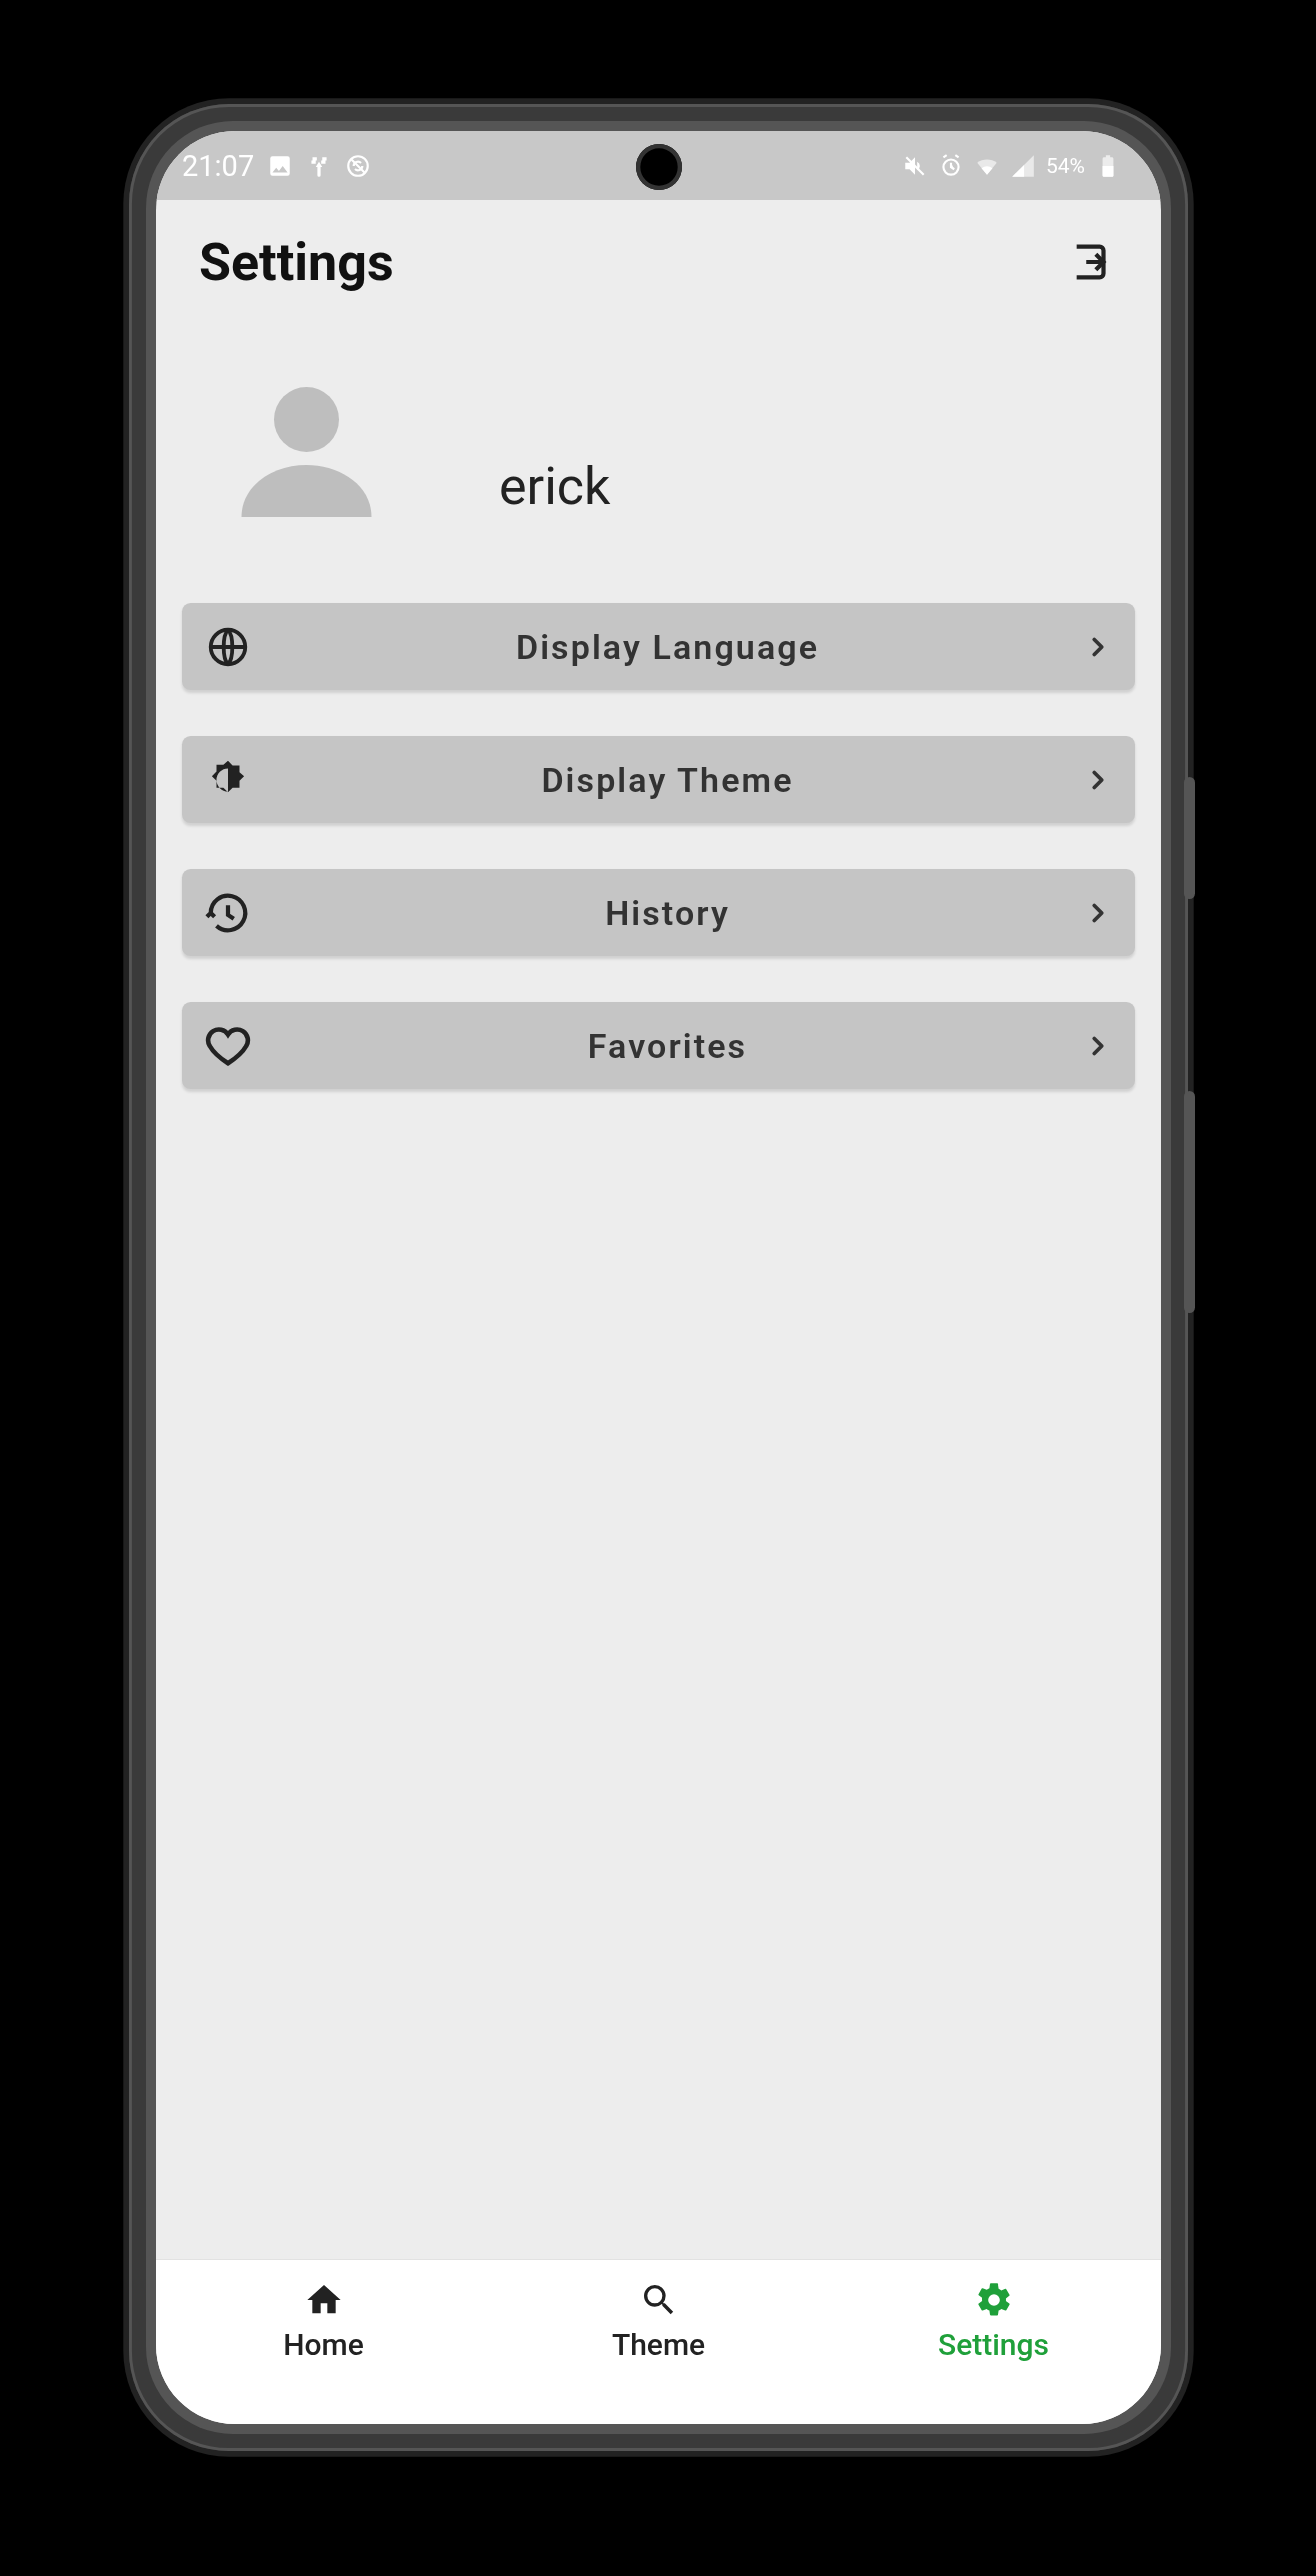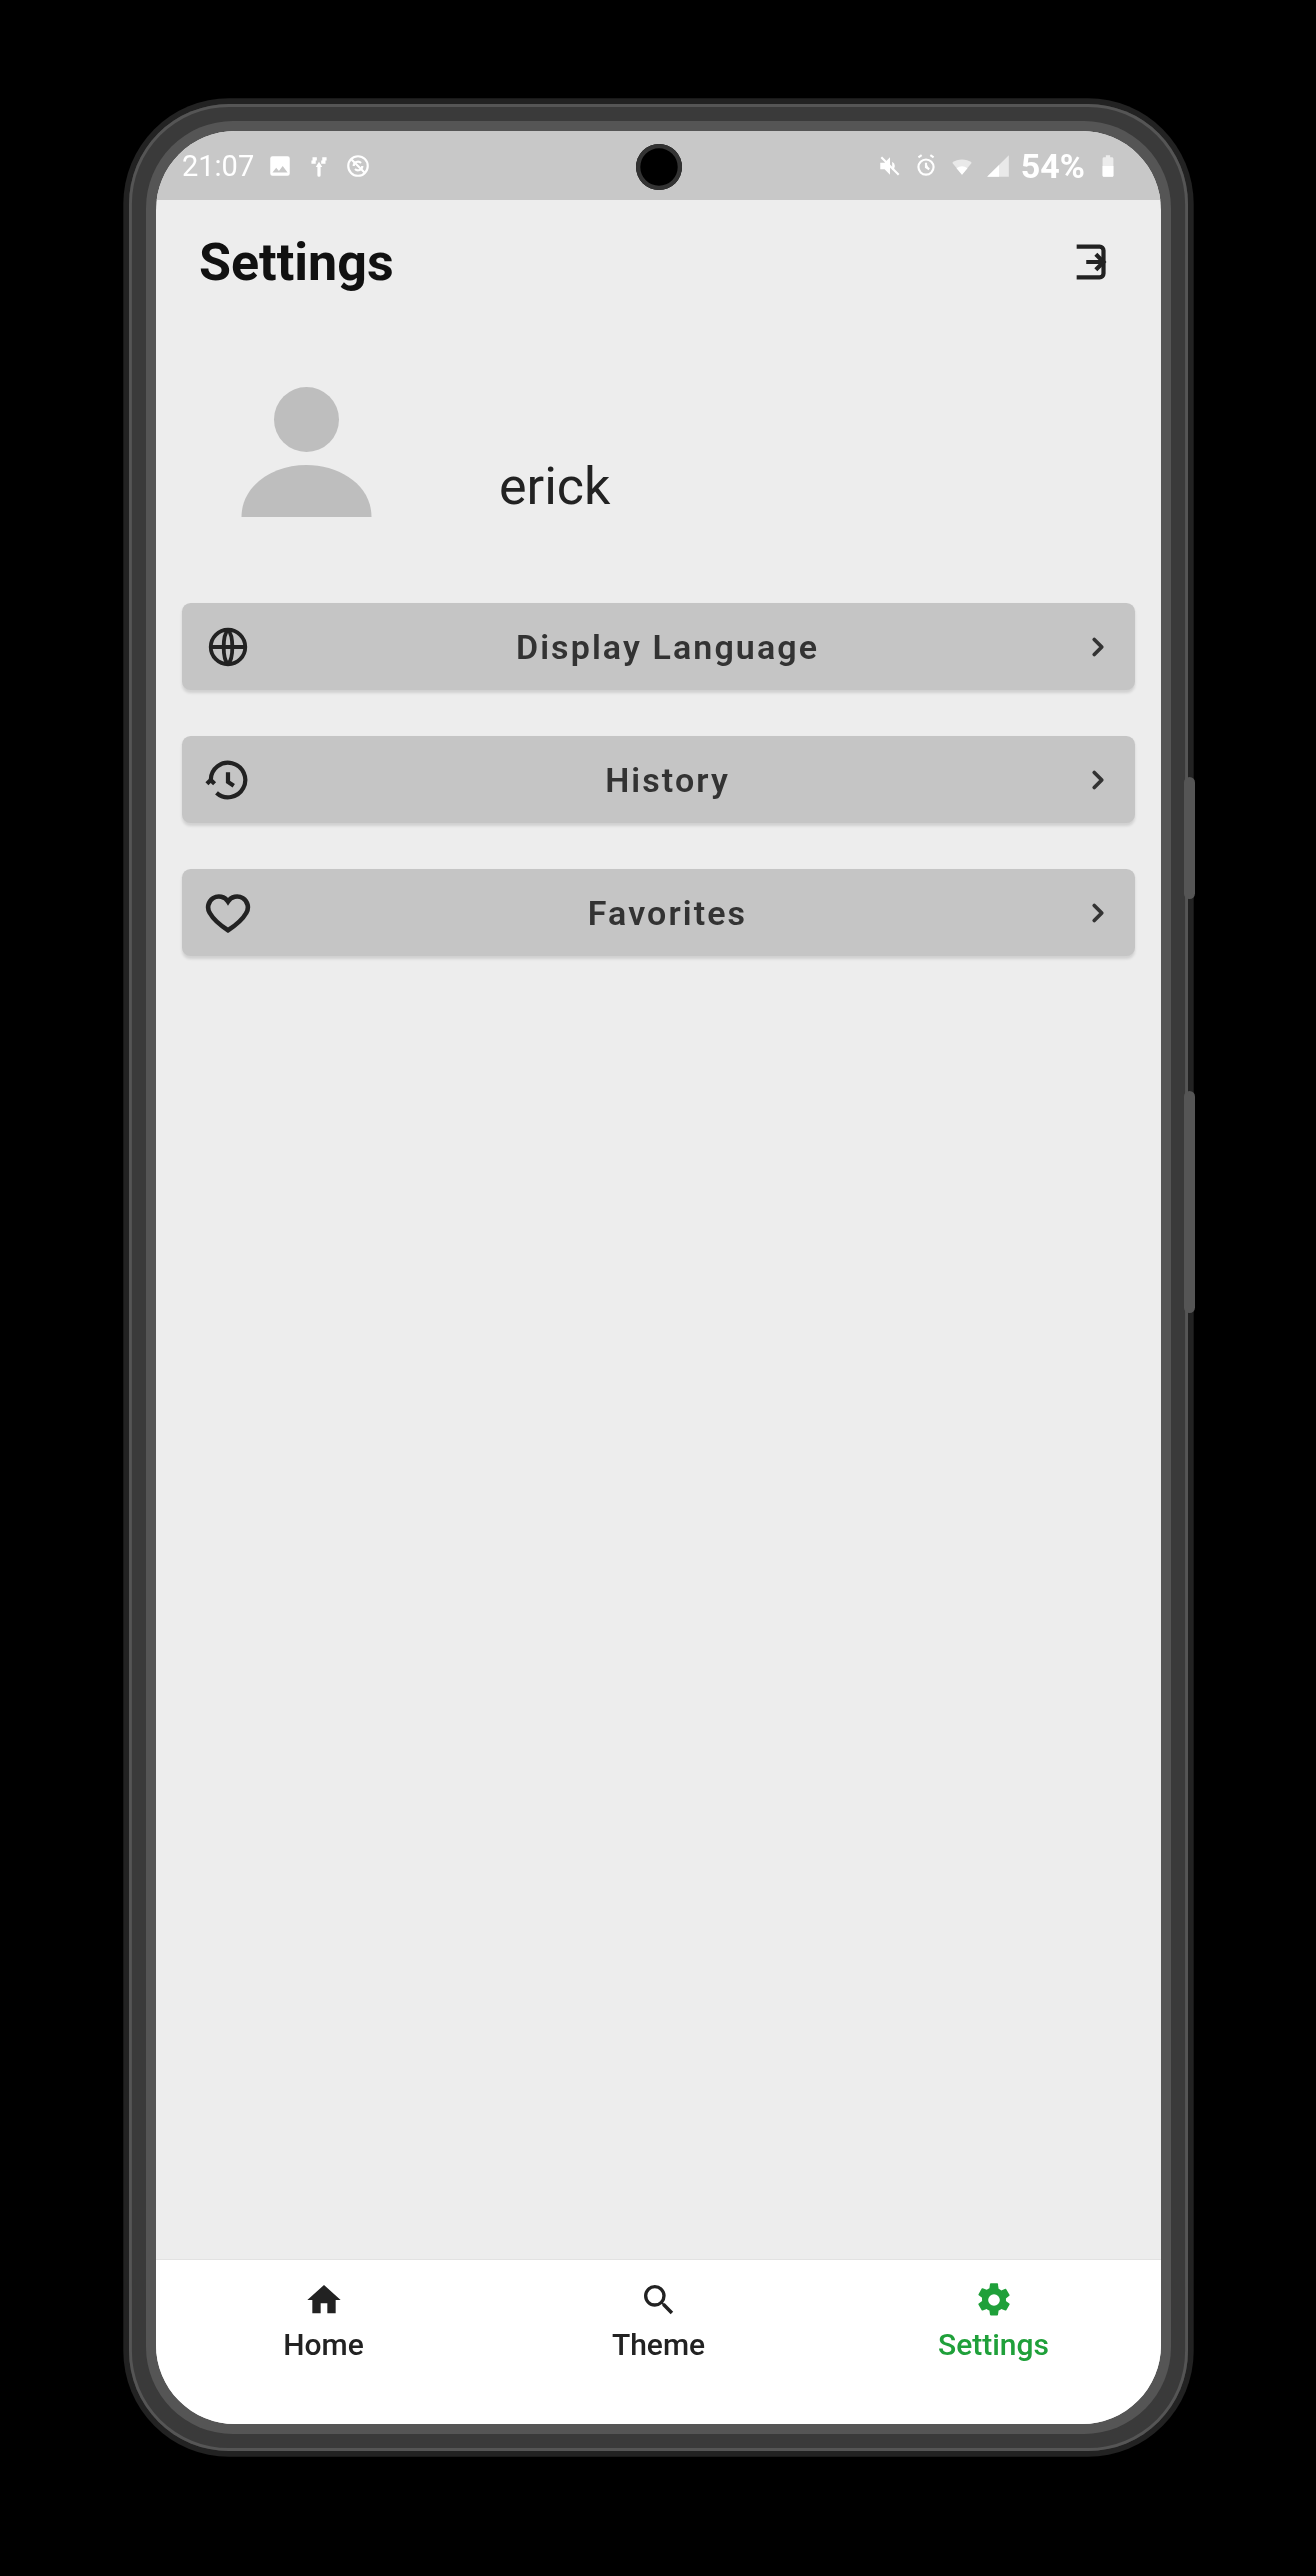--- a/index.html
+++ b/index.html
@@ -87,22 +87,21 @@
     display: flex;
     align-items: center;
     gap: 13px;
   }
   .status-right {
     display: flex;
     align-items: center;
     gap: 10px;
   }
   .status-right .pct {
-    font-size: 34px;
-    font-weight: bold;
+    font-size: 21px;
   }
   .stat-ico {
     width: 26px;
     height: 26px;
     display: inline-flex;
     align-items: center;
     justify-content: center;
     color: #fff;
     fill: #fff;
   }
@@ -334,20 +333,33 @@
                 </svg>
             </div>
             <div class="row-label">Display Language</div>
             <div class="row-chevron">
               <svg viewBox="0 0 24 24">
                   <path d="M9 6l6 6-6 6" fill="none" stroke="#333" stroke-width="3" stroke-linecap="round" stroke-linejoin="round"></path>
                 </svg>
             </div>
           </div>
 
+          <div class="settings-row">
+            <div class="row-icon">
+              <svg viewBox="0 0 24 24">
+                  <path fill="#222" d="M12 2l2.4 2.4H18v3.6L20.4 10 18 12.4V16h-3.6L12 18.4 9.6 16H6v-3.6L3.6 10 6 7.6V4h3.6L12 2zm0 4a6 6 0 0 0 0 12V6z"></path>
+                </svg>
+            </div>
+            <div class="row-label">Display Theme</div>
+            <div class="row-chevron">
+              <svg viewBox="0 0 24 24">
+                  <path d="M9 6l6 6-6 6" fill="none" stroke="#333" stroke-width="3" stroke-linecap="round" stroke-linejoin="round"></path>
+                </svg>
+            </div>
+          </div>
 
           <div class="settings-row">
             <div class="row-icon">
               <svg viewBox="0 0 24 24">
                   <path fill="none" stroke="#222" stroke-width="2.2" d="M12 8v5l3 2"></path>
                   <path fill="none" stroke="#222" stroke-width="2.2" d="M3 12a9 9 0 1 1 3 6.7M3 12l-2 2M3 12l2 2"></path>
                 </svg>
             </div>
             <div class="row-label">History</div>
             <div class="row-chevron">

